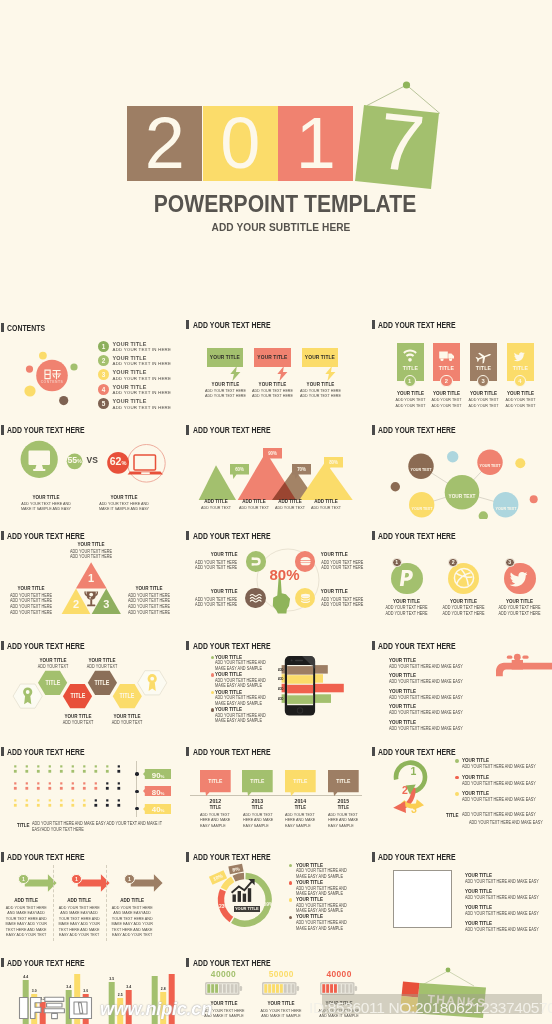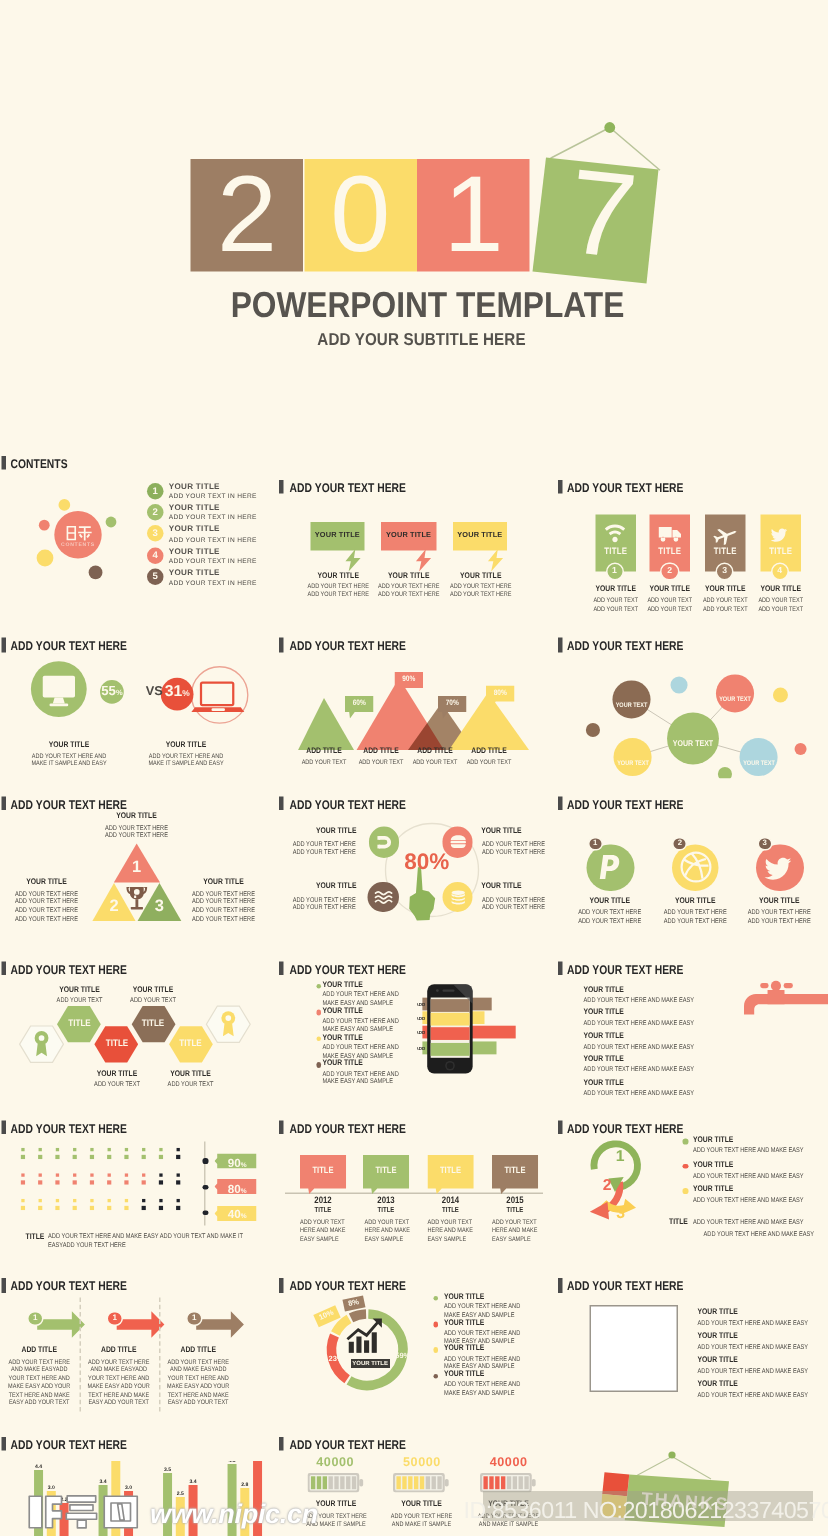--- a/index.html
+++ b/index.html
@@ -40,21 +40,21 @@
  <path d="M76.5 15 L37 35.5 M76.5 15 L110 43.5" stroke="#b9c49a" stroke-width="1" fill="none"></path>
  <circle cx="76.5" cy="15" r="3.6" fill="#8FB45A"></circle>
  <path d="M34 35 L109 43 L101 119 L25 111 Z" fill="#A3C06E"></path>
 </svg>
 <div class="ab" style="left:330px;top:70px;width:120px;height:130px;">
 <div class="ab" style="left:34px;top:35px;width:75px;height:76px;display:flex;align-items:center;justify-content:center;color:#FDF8EA;font-size:80px;line-height:80px;transform:rotate(6deg);">7</div>
 </div>
 <div class="ptitle">POWERPOINT  TEMPLATE</div>
 <div class="psub">ADD YOUR SUBTITLE HERE</div>
 </div>
-<div class="slide" style="left:0px;top:292px;width:179px;height:105.5px;text-decoration:underline;">
+<div class="slide" style="left:0px;top:311px;width:179px;height:105.5px;text-decoration:underline;">
 <div class="stitle">
         <span class="bar"></span>
         <span class="tx">CONTENTS</span>
       </div>
 <svg class="ab" style="left:22px;top:30px;" width="62" height="70" viewBox="0 0 62 70">
 <circle cx="30" cy="34.5" r="15.8" fill="#F08270"></circle>
 <circle cx="20.9" cy="14.6" r="3.9" fill="#FBDC6A"></circle>
 <circle cx="7.5" cy="28.1" r="3.6" fill="#F08270"></circle>
 <circle cx="52" cy="26" r="3.6" fill="#A3C06E"></circle>
 <circle cx="8" cy="50" r="5.6" fill="#FBDC6A"></circle>
@@ -216,24 +216,24 @@
         </g>
 <path d="M122 37.5h30.5l2.4 3.1h-35.3z" fill="#E8503A"></path>
 <rect x="133" y="38.2" width="9" height="1.8" rx=".9" fill="#FDF8EA"></rect>
 <circle cx="110.1" cy="28.8" r="10.9" fill="#E8503A"></circle>
 </svg>
 <div class="ab b" style="left:66.6px;top:41.3px;width:16px;height:12px;display:flex;align-items:baseline;justify-content:center;color:#FDF8EA;">
         <span style="font-size:8.8px;">55</span>
         <span style="font-size:5px;">%</span>
       </div>
 <div class="ab b" style="left:108.1px;top:41.8px;width:20px;height:14px;display:flex;align-items:baseline;justify-content:center;color:#FDF8EA;">
-        <span style="font-size:10.5px;">31</span>
+        <span style="font-size:10.5px;">62</span>
         <span style="font-size:5.6px;">%</span>
       </div>
-<div class="ab b" style="left:86.5px;top:41.8px;width:22px;text-align:right;font-size:8.5px;color:#4d4a45;line-height:11px;">VS</div>
+<div class="ab b" style="left:86.5px;top:41.8px;width:22px;text-align:left;font-size:8.5px;color:#4d4a45;line-height:11px;">VS</div>
 <div class="ab b cn" style="left:15px;top:80px;width:62px;text-align:center;font-size:5.4px;color:#2f2d2a;">YOUR TITLE</div>
 <div class="ab cn" style="left:5px;top:87px;width:82px;text-align:center;font-size:4.4px;color:#4d4a45;white-space:nowrap;">ADD YOUR TEXT HERE AND</div>
 <div class="ab cn" style="left:5px;top:92.5px;width:82px;text-align:center;font-size:4.4px;color:#4d4a45;white-space:nowrap;">MAKE IT SAMPLE AND EASY</div>
 <div class="ab b cn" style="left:93px;top:80px;width:62px;text-align:center;font-size:5.4px;color:#2f2d2a;">YOUR TITLE</div>
 <div class="ab cn" style="left:83px;top:87px;width:82px;text-align:center;font-size:4.4px;color:#4d4a45;white-space:nowrap;">ADD YOUR TEXT HERE AND</div>
 <div class="ab cn" style="left:83px;top:92.5px;width:82px;text-align:center;font-size:4.4px;color:#4d4a45;white-space:nowrap;">MAKE IT SAMPLE AND EASY</div>
 </div>
 <div class="slide" style="left:185.5px;top:413.5px;width:179.5px;height:105.5px;">
 <div class="stitle">
         <span class="bar"></span>

